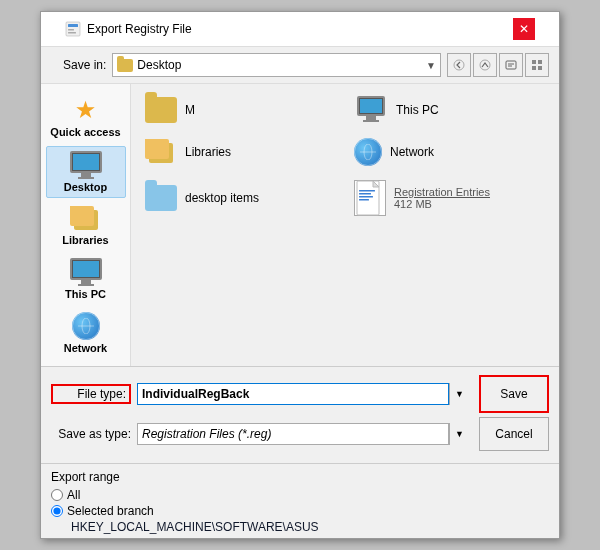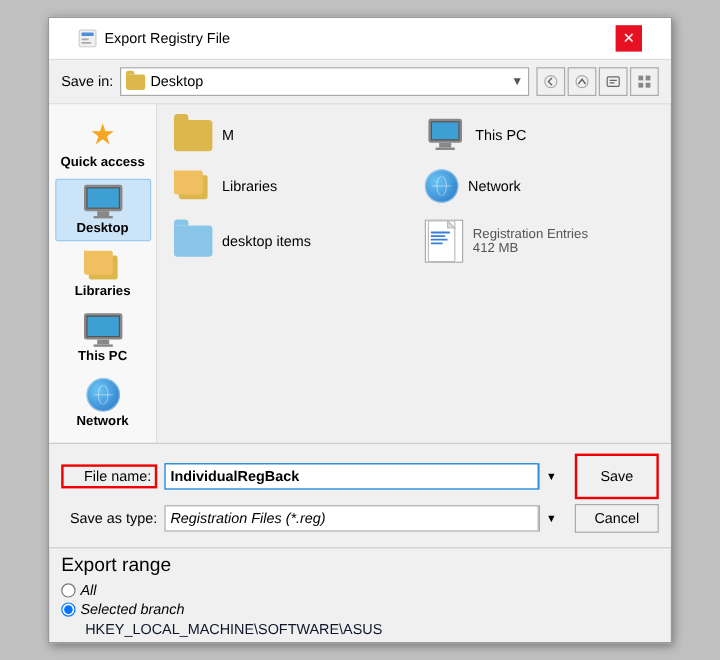--- a/index.html
+++ b/index.html
@@ -56,20 +56,21 @@
       display: flex;
       align-items: center;
       gap: 6px;
       padding: 6px 10px;
       background: #f0f0f0;
     }
     .toolbar-label {
       font-size: 12px;
       color: #000;
       white-space: nowrap;
+      margin-left: 12px;
     }
     .save-in-dropdown {
       flex: 1;
       height: 24px;
       border: 1px solid #aaa;
       background: white;
       display: flex;
       align-items: center;
       padding: 0 4px;
       gap: 4px;
@@ -223,20 +224,21 @@
       display: flex;
       flex-direction: column;
     }
     .reg-file-name {
       font-size: 12px;
       font-weight: 500;
     }
     .reg-file-type {
       font-size: 11px;
       color: #555;
+      text-decoration: underline;
     }
     .reg-file-size {
       font-size: 11px;
       color: #555;
     }
     
     .bottom-area {
       border-top: 1px solid #ccc;
       padding: 8px 10px;
       background: #f0f0f0;
@@ -298,21 +300,21 @@
       background: #f0f0f0;
       border: 2px solid #e00;
       cursor: pointer;
       font-size: 12px;
       display: flex;
       align-items: center;
       justify-content: center;
     }
     .cancel-btn {
       width: 70px;
-      height: 24px;
+      height: 34px;
       background: #f0f0f0;
       border: 1px solid #aaa;
       cursor: pointer;
       font-size: 12px;
       display: flex;
       align-items: center;
       justify-content: center;
     }
     .btn-col {
       display: flex;
@@ -323,38 +325,37 @@
     .input-row {
       display: flex;
       align-items: center;
       flex: 1;
     }
     .export-range {
       padding: 6px 10px 4px 10px;
       border-top: 1px solid #ccc;
     }
     .export-title {
-      font-size: 16px;
+      font-size: 12px;
       color: #000;
       margin-bottom: 4px;
     }
     .radio-row {
       display: flex;
       align-items: center;
       gap: 4px;
       margin-bottom: 2px;
     }
     .radio-input {
       width: 12px;
       height: 12px;
       cursor: pointer;
     }
     .radio-label {
       font-size: 12px;
-      font-style: italic;
     }
     .branch-text {
       font-size: 12px;
       color: #0f172a;
       padding-left: 20px;
       margin-top: 2px;
     }
     
     .libs-stack {
       width: 32px;
@@ -593,21 +594,21 @@
         <div class="reg-file-meta">
           <span class="reg-file-type">Registration Entries</span>
           <span class="reg-file-size">412 MB</span>
         </div>
       </div>
     </div>
   </div>
 
   <div class="bottom-area">
     <div class="form-row">
-      <span class="form-label highlighted">File name:</span>
+      <span class="form-label highlighted">File type:</span>
       <div style="display:flex;flex:1;align-items:center;gap:4px;">
         <div class="input-row">
           <div class="form-input" style="flex:1;font-weight:bold;">
             <span>IndividualRegBack</span>
           </div>
           <div class="form-dropdown-arrow">▼</div>
         </div>
       </div>
       <div class="btn-col">
         <button class="save-btn">Save</button>

